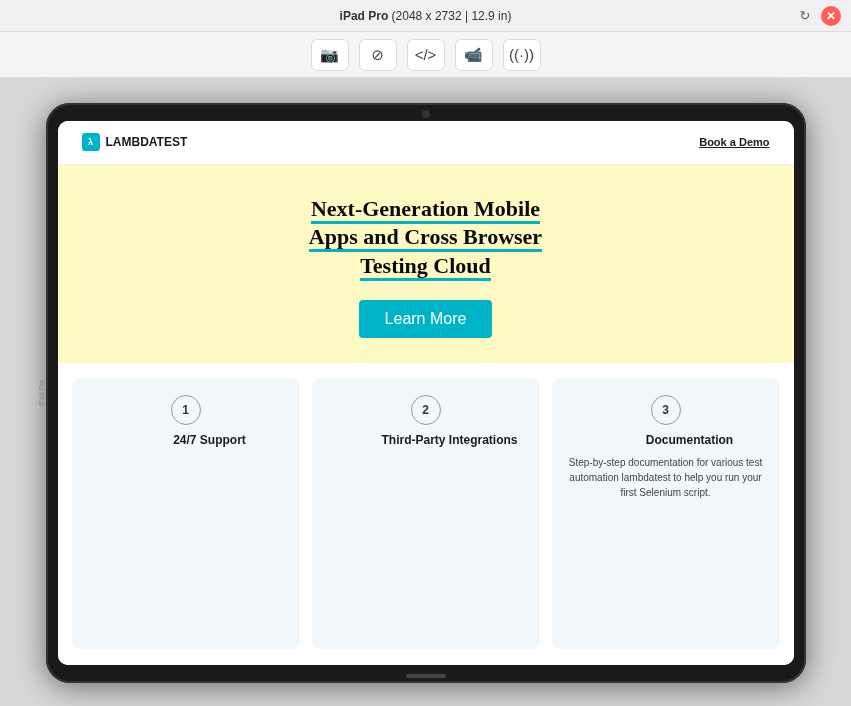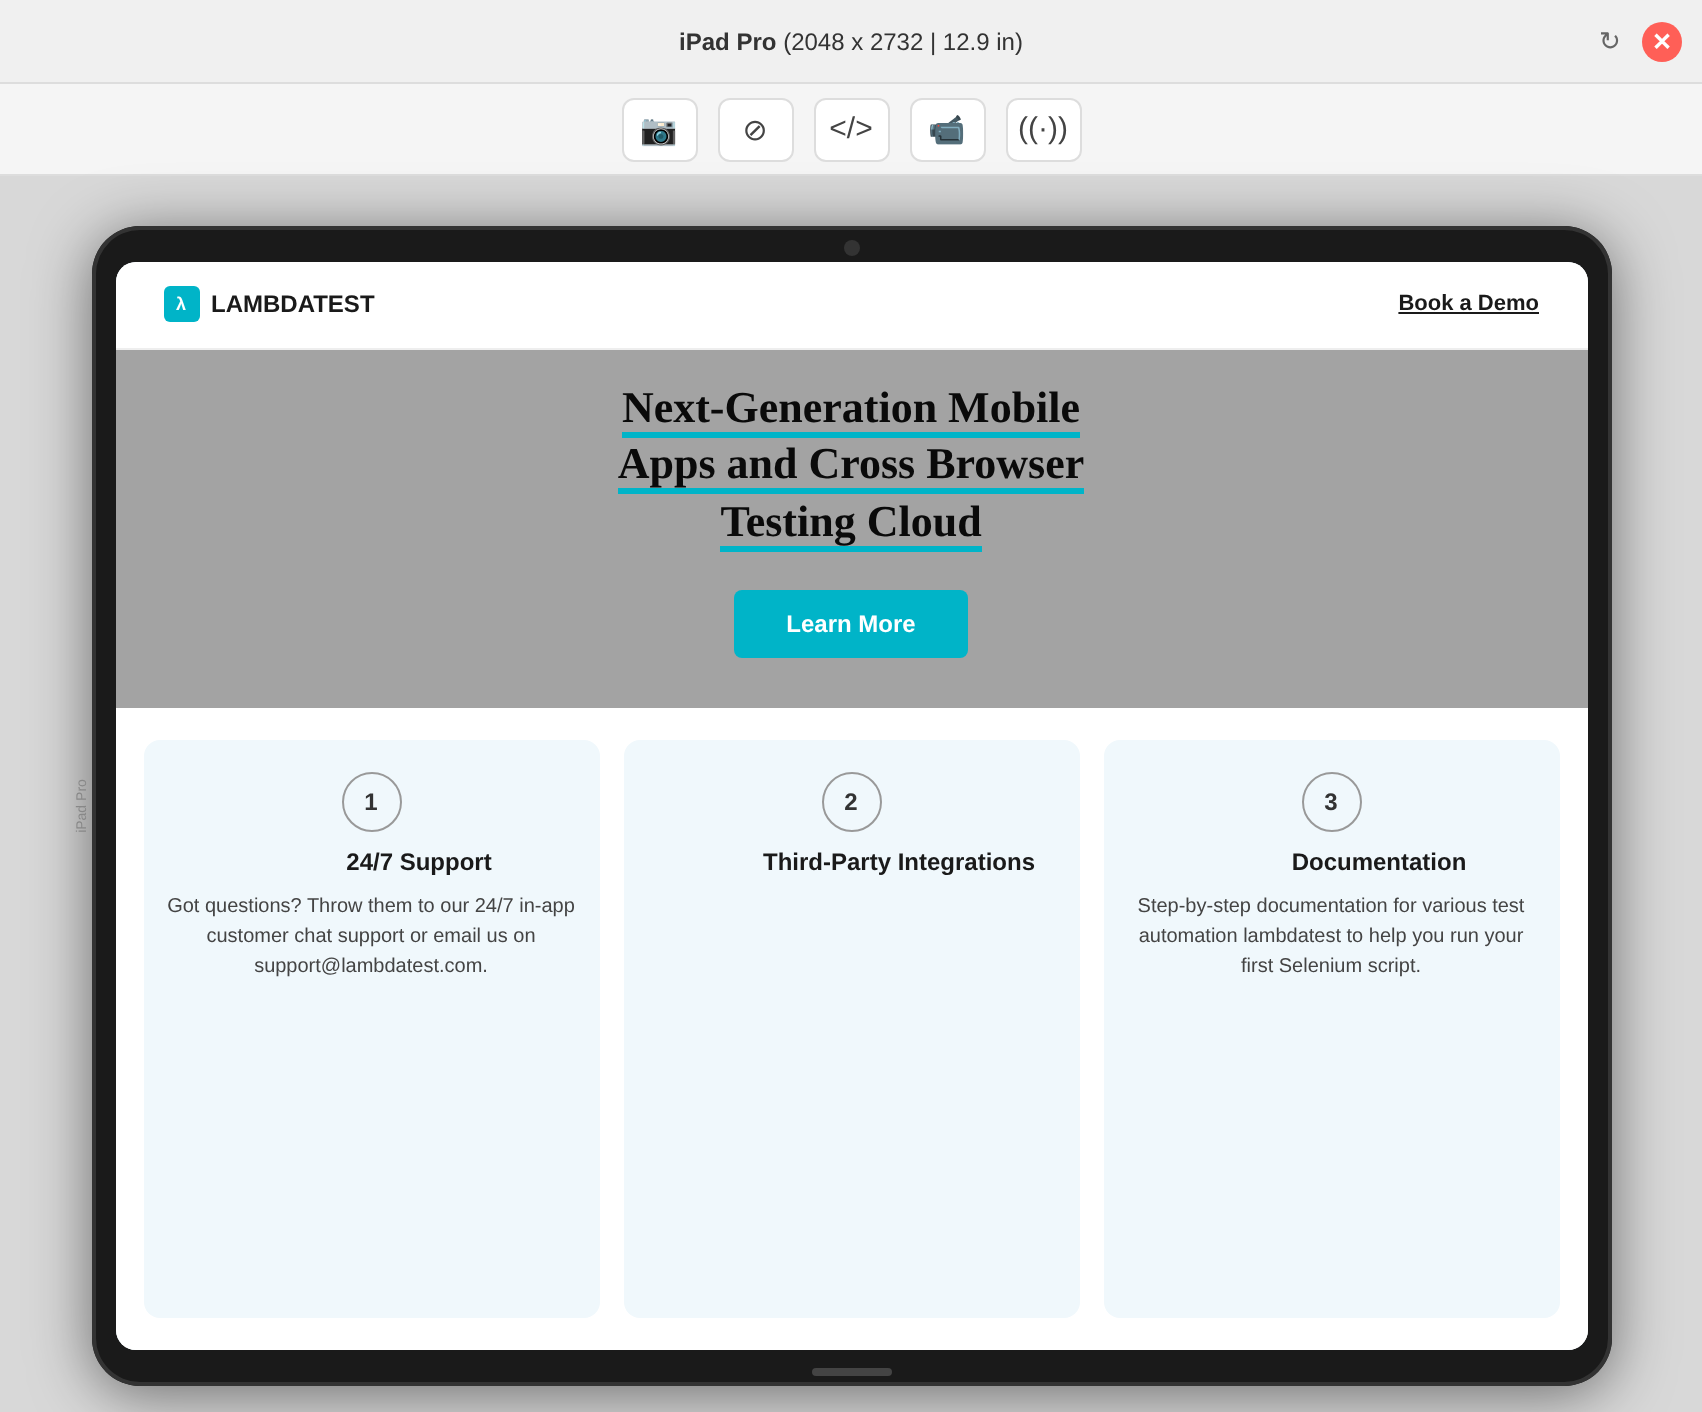--- a/index.html
+++ b/index.html
@@ -8,21 +8,21 @@
       background: #e8e8e8;
       width: 851px;
       height: 706px;
       font-family: -apple-system, BlinkMacSystemFont, 'Segoe UI', sans-serif;
       overflow: hidden;
     }
 
     
     .top-bar {
       background: #f0f0f0;
-      height: 42px;
+      height: 32px;
       display: flex;
       align-items: center;
       justify-content: center;
       position: relative;
       border-bottom: 1px solid #ddd;
     }
 
     .top-bar-title {
       font-size: 12px;
       color: #333;
@@ -192,22 +192,22 @@
 
     .nav-link {
       font-size: 11px;
       color: #1a1a1a;
       text-decoration: underline;
       cursor: pointer;
       font-weight: 700;
     }
 
     .hero {
-      background: #a3a3a3;
-      padding: 15px 20px 25px;
+      background: #fef9c3;
+      padding: 30px 20px 25px;
       text-align: center;
       flex-shrink: 0;
     }
 
     .hero-title {
       font-size: 22px;
       font-weight: 800;
       color: #0a0a0a;
       line-height: 1.3;
       max-width: 400px;
@@ -218,22 +218,22 @@
     .hero-title span {
       border-bottom: 3px solid #00b4c8;
     }
 
     .hero-btn {
       background: #00b4c8;
       color: white;
       border: none;
       padding: 10px 26px;
       border-radius: 4px;
-      font-size: 12px;
-      font-weight: 700;
+      font-size: 16px;
+      font-weight: 400;
       cursor: pointer;
     }
 
     
     .cards-section {
       background: white;
       flex: 1;
       padding: 16px 14px;
       display: grid;
       grid-template-columns: 1fr 1fr 1fr;
@@ -321,21 +321,20 @@
           <span>Apps and Cross Browser</span><br>
           <span>Testing Cloud</span>
         </h1>
         <button class="hero-btn">Learn More</button>
       </div>
 
       <div class="cards-section">
         <div class="card">
           <div class="card-number">1</div>
           <div class="card-title">24/7 Support</div>
-          <div class="card-desc">Got questions? Throw them to our 24/7 in-app customer chat support or email us on support@lambdatest.com.</div>
         </div>
         <div class="card">
           <div class="card-number">2</div>
           <div class="card-title">Third-Party Integrations</div>
         </div>
         <div class="card">
           <div class="card-number">3</div>
           <div class="card-title">Documentation</div>
           <div class="card-desc">Step-by-step documentation for various test automation lambdatest to help you run your first Selenium script.</div>
         </div>

